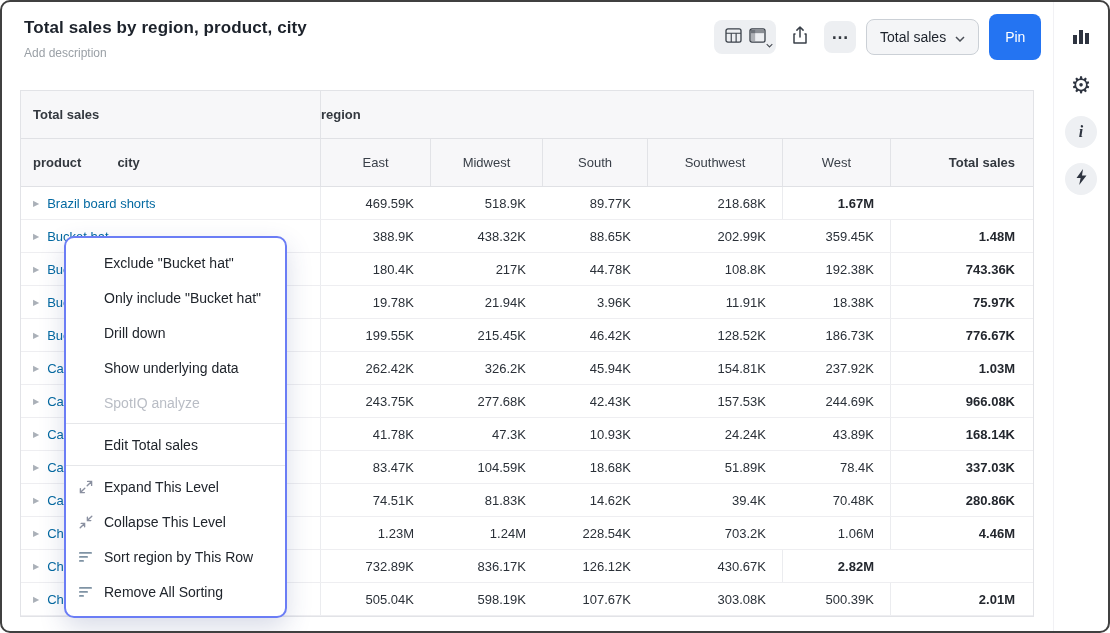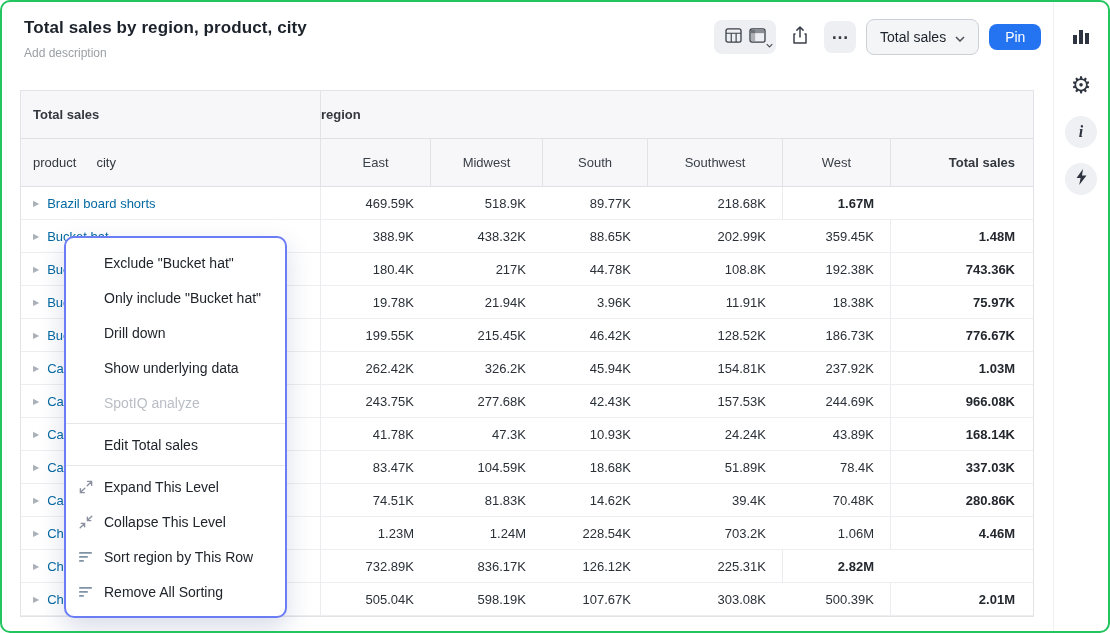--- a/index.html
+++ b/index.html
@@ -1,49 +1,49 @@
 <!DOCTYPE html>
 <html><head>
 <meta charset="utf-8">
 <style>
   html,body{margin:0;padding:0;}
   body{width:1110px;height:633px;position:relative;font-family:"Liberation Sans",sans-serif;background:#fff;}
-  .frame{position:absolute;inset:0;border:2px solid #22c55e;border-radius:10px;background:#fff;overflow:hidden;}
+  .frame{position:absolute;inset:0;border:2px solid #404040;border-radius:10px;background:#fff;overflow:hidden;}
 
   
   .title-area{position:absolute;left:22px;top:16px;}
   .page-title{font-size:17px;font-weight:bold;color:#1c222b;letter-spacing:.1px;}
   .add-desc{margin-top:8px;font-size:12px;color:#9aa0a6;}
 
   .controls{position:absolute;top:18px;left:712px;height:34px;display:flex;align-items:center;gap:10px;}
   .icon-pair{width:62px;height:34px;background:#edeff2;border-radius:8px;display:flex;align-items:center;justify-content:center;gap:7px;position:relative;}
   .icon-pair .mini-caret{position:absolute;right:3px;bottom:2px;}
   .plain-btn{width:28px;height:34px;display:flex;align-items:center;justify-content:center;}
   .dots-btn{width:32px;height:32px;background:#edeff2;border-radius:8px;display:flex;align-items:center;justify-content:center;font-size:17px;font-weight:bold;color:#33383f;line-height:1;}
   .measure-dropdown{height:34px;padding:0 13px;background:#f4f5f7;border:1px solid #cbd0d6;border-radius:8px;display:flex;align-items:center;gap:9px;font-size:14px;color:#1c222b;}
-  .pin-btn{height:26px;padding:2px 16px;background:#2474f2;color:#fff;border:none;border-radius:8px;font-size:14px;display:flex;align-items:center;font-family:inherit;}
+  .pin-btn{height:46px;padding:2px 16px;background:#2474f2;color:#fff;border:none;border-radius:8px;font-size:14px;display:flex;align-items:center;font-family:inherit;}
 
   
   .right-rail{position:absolute;top:0;right:0;bottom:0;width:54px;border-left:1px solid #f1f1f4;}
   .right-toolbar{position:absolute;right:7px;top:20px;width:40px;display:flex;flex-direction:column;align-items:center;gap:15px;}
   .rt-icon{width:32px;height:32px;display:flex;align-items:center;justify-content:center;color:#2e3440;}
   .rt-circle{background:#eef0f3;border-radius:50%;}
   .gear-glyph{font-size:23px;line-height:1;color:#2e3440;}
   .info-glyph{font-family:"Liberation Serif",serif;font-weight:bold;font-style:italic;font-size:16px;color:#2e3440;}
 
   
   .pivot{position:absolute;left:18px;top:88px;width:1012px;border:1px solid #e2e3e7;font-size:13px;color:#2a3038;background:#fff;}
   .grid{display:grid;grid-template-columns:299px 110px 112px 105px 135px 108px 141px;}
   .hrow{height:47px;background:#f7f7f9;border-bottom:1px solid #e0e1e5;}
   .cell{display:flex;align-items:center;overflow:hidden;white-space:nowrap;}
   .corner{padding-left:12px;font-weight:bold;color:#33383f;}
   .region-span{grid-column:2 / 8;border-left:1px solid #e2e3e7;font-weight:bold;color:#33383f;}
   .colhead{justify-content:center;border-left:1px solid #e2e3e7;color:#3a4049;}
   .colhead.total{justify-content:flex-end;padding-right:16px;font-weight:bold;color:#33383f;}
-  .prodcity{padding-left:12px;gap:20px;font-weight:normal;color:#33383f;}
+  .prodcity{padding-left:12px;gap:36px;font-weight:bold;color:#33383f;}
   .brow{height:32px;border-bottom:1px solid #eeeef1;background:#fff;}
   .lbl{padding-left:12px;gap:8px;}
   .tri{font-size:8px;color:#aab0b8;flex:0 0 auto;}
   .lbl-text{color:#0369a1;}
   .val{justify-content:flex-end;padding-right:16px;}
   .c-first{border-left:1px solid #ebecef;}
   .c-total{border-left:1px solid #ebecef;font-weight:bold;color:#23272e;}
 
   
   .ctx{position:absolute;left:62px;top:234px;width:219px;background:#fff;border:2px solid #6b7df5;border-radius:10px;box-shadow:0 10px 26px rgba(45,60,130,.18);padding:7px 0;z-index:10;}
@@ -295,21 +295,21 @@
         </div>
 
         <div class="grid brow">
           <div class="cell lbl">
             <span class="tri">▶</span>
             <span class="lbl-text">Cha</span>
           </div>
           <div class="cell val c-first">732.89K</div>
           <div class="cell val">836.17K</div>
           <div class="cell val">126.12K</div>
-          <div class="cell val">225.31K</div>
+          <div class="cell val">430.67K</div>
           <div class="cell val c-total">2.82M</div>
         </div>
 
         <div class="grid brow">
           <div class="cell lbl">
             <span class="tri">▶</span>
             <span class="lbl-text">Cha</span>
           </div>
           <div class="cell val c-first">505.04K</div>
           <div class="cell val">598.19K</div>

